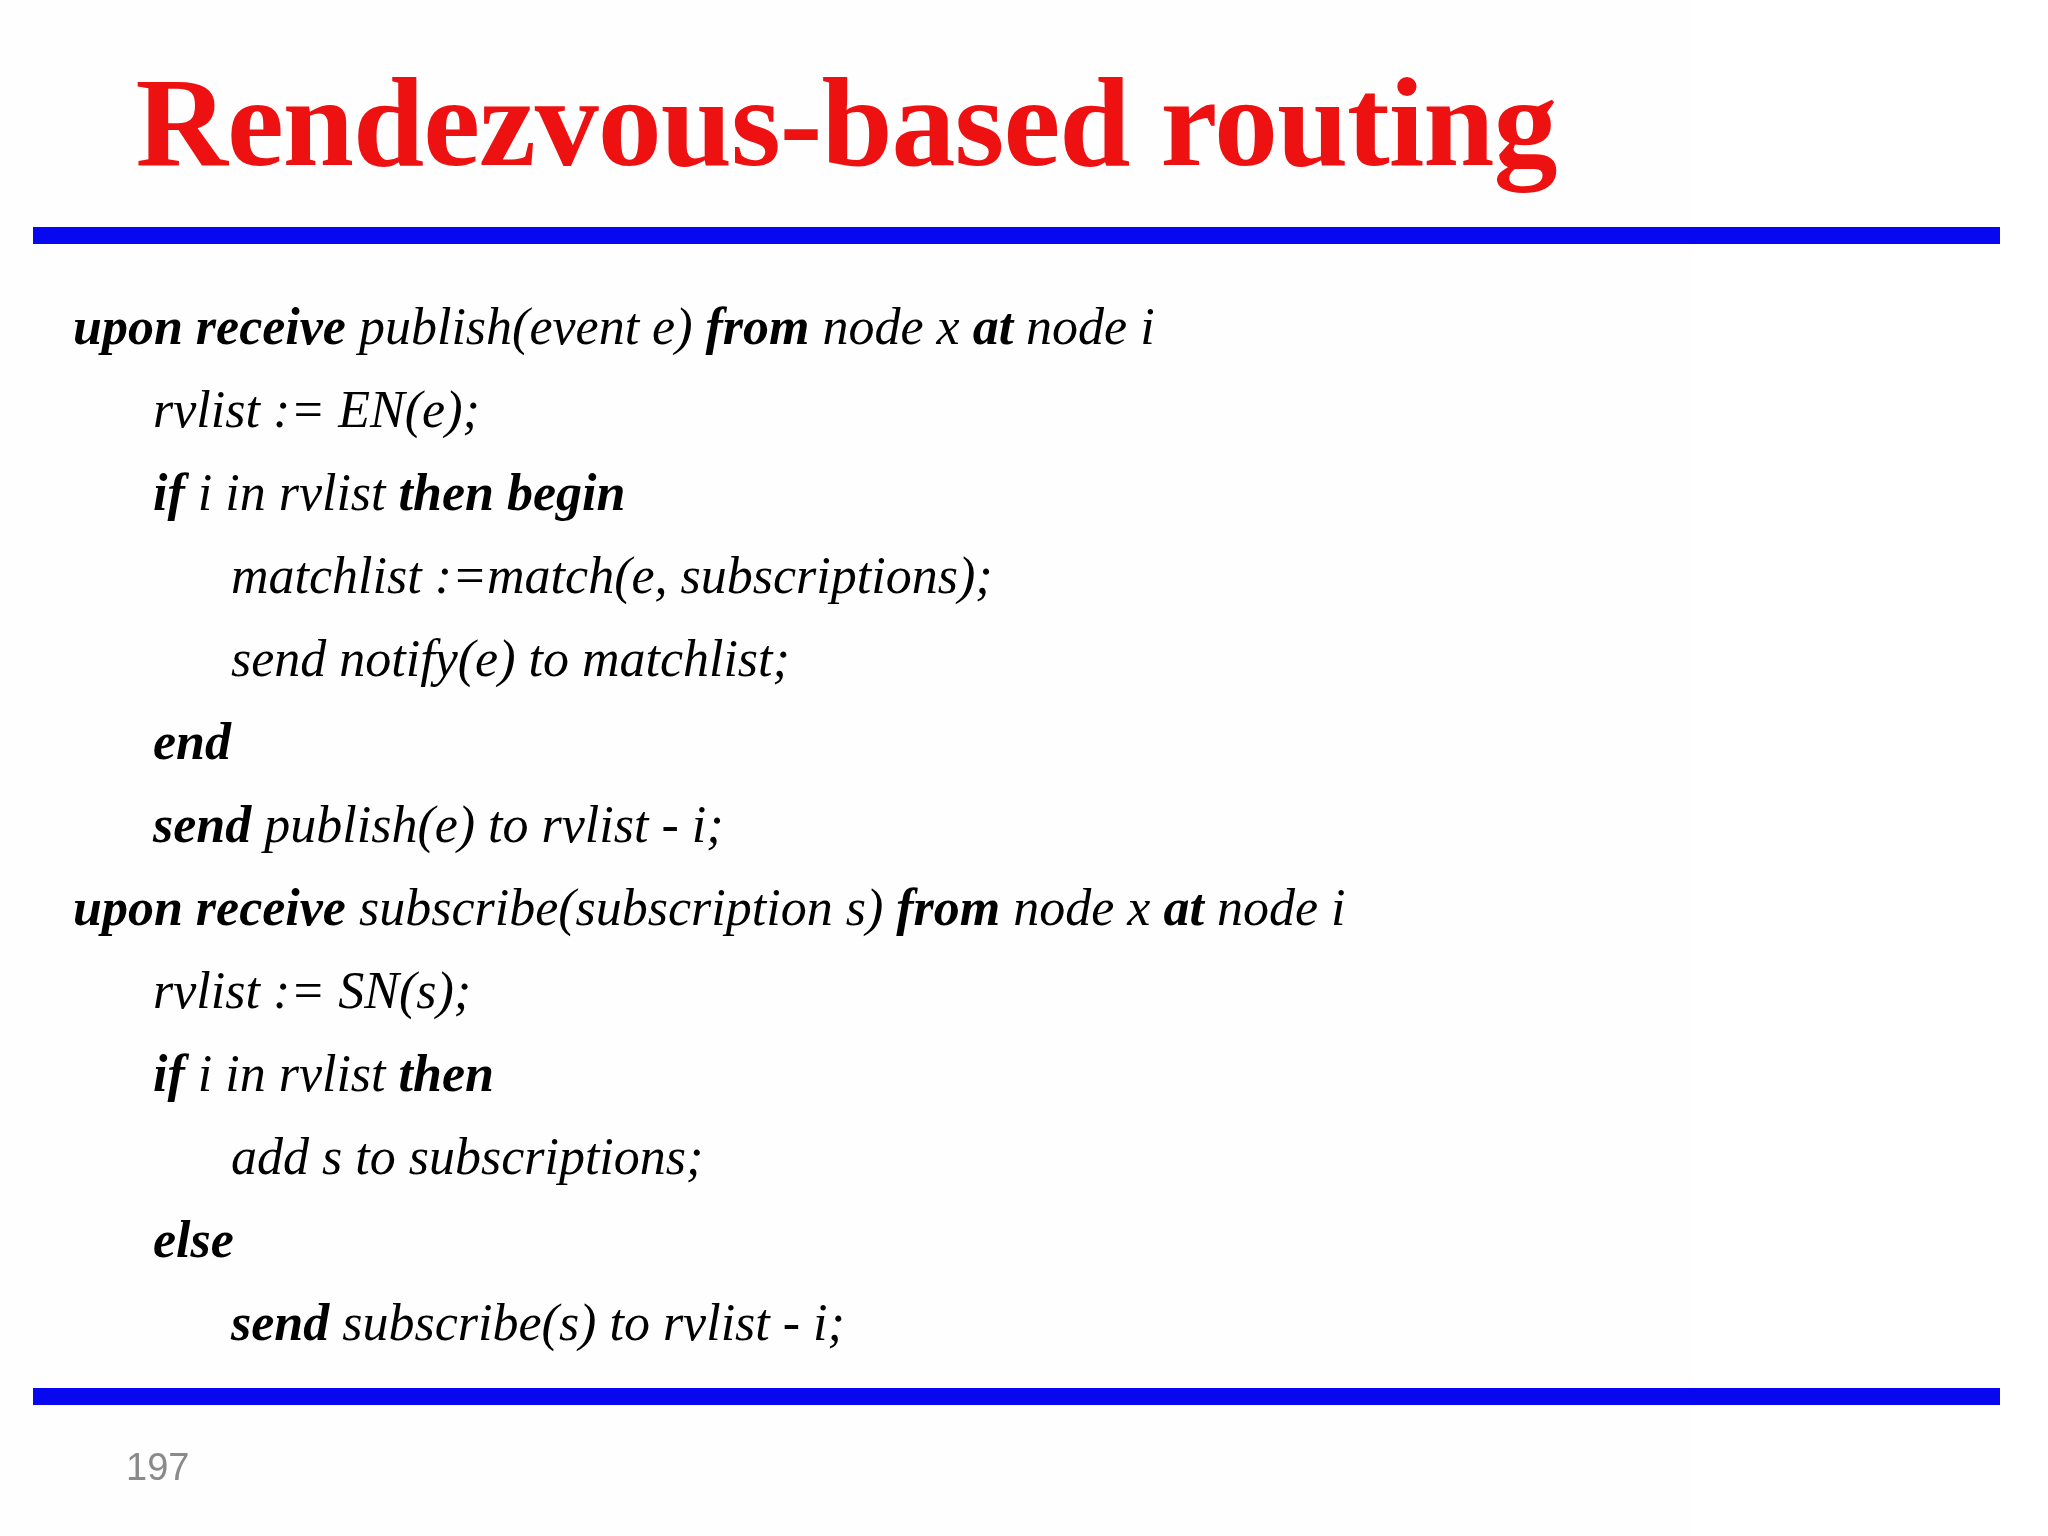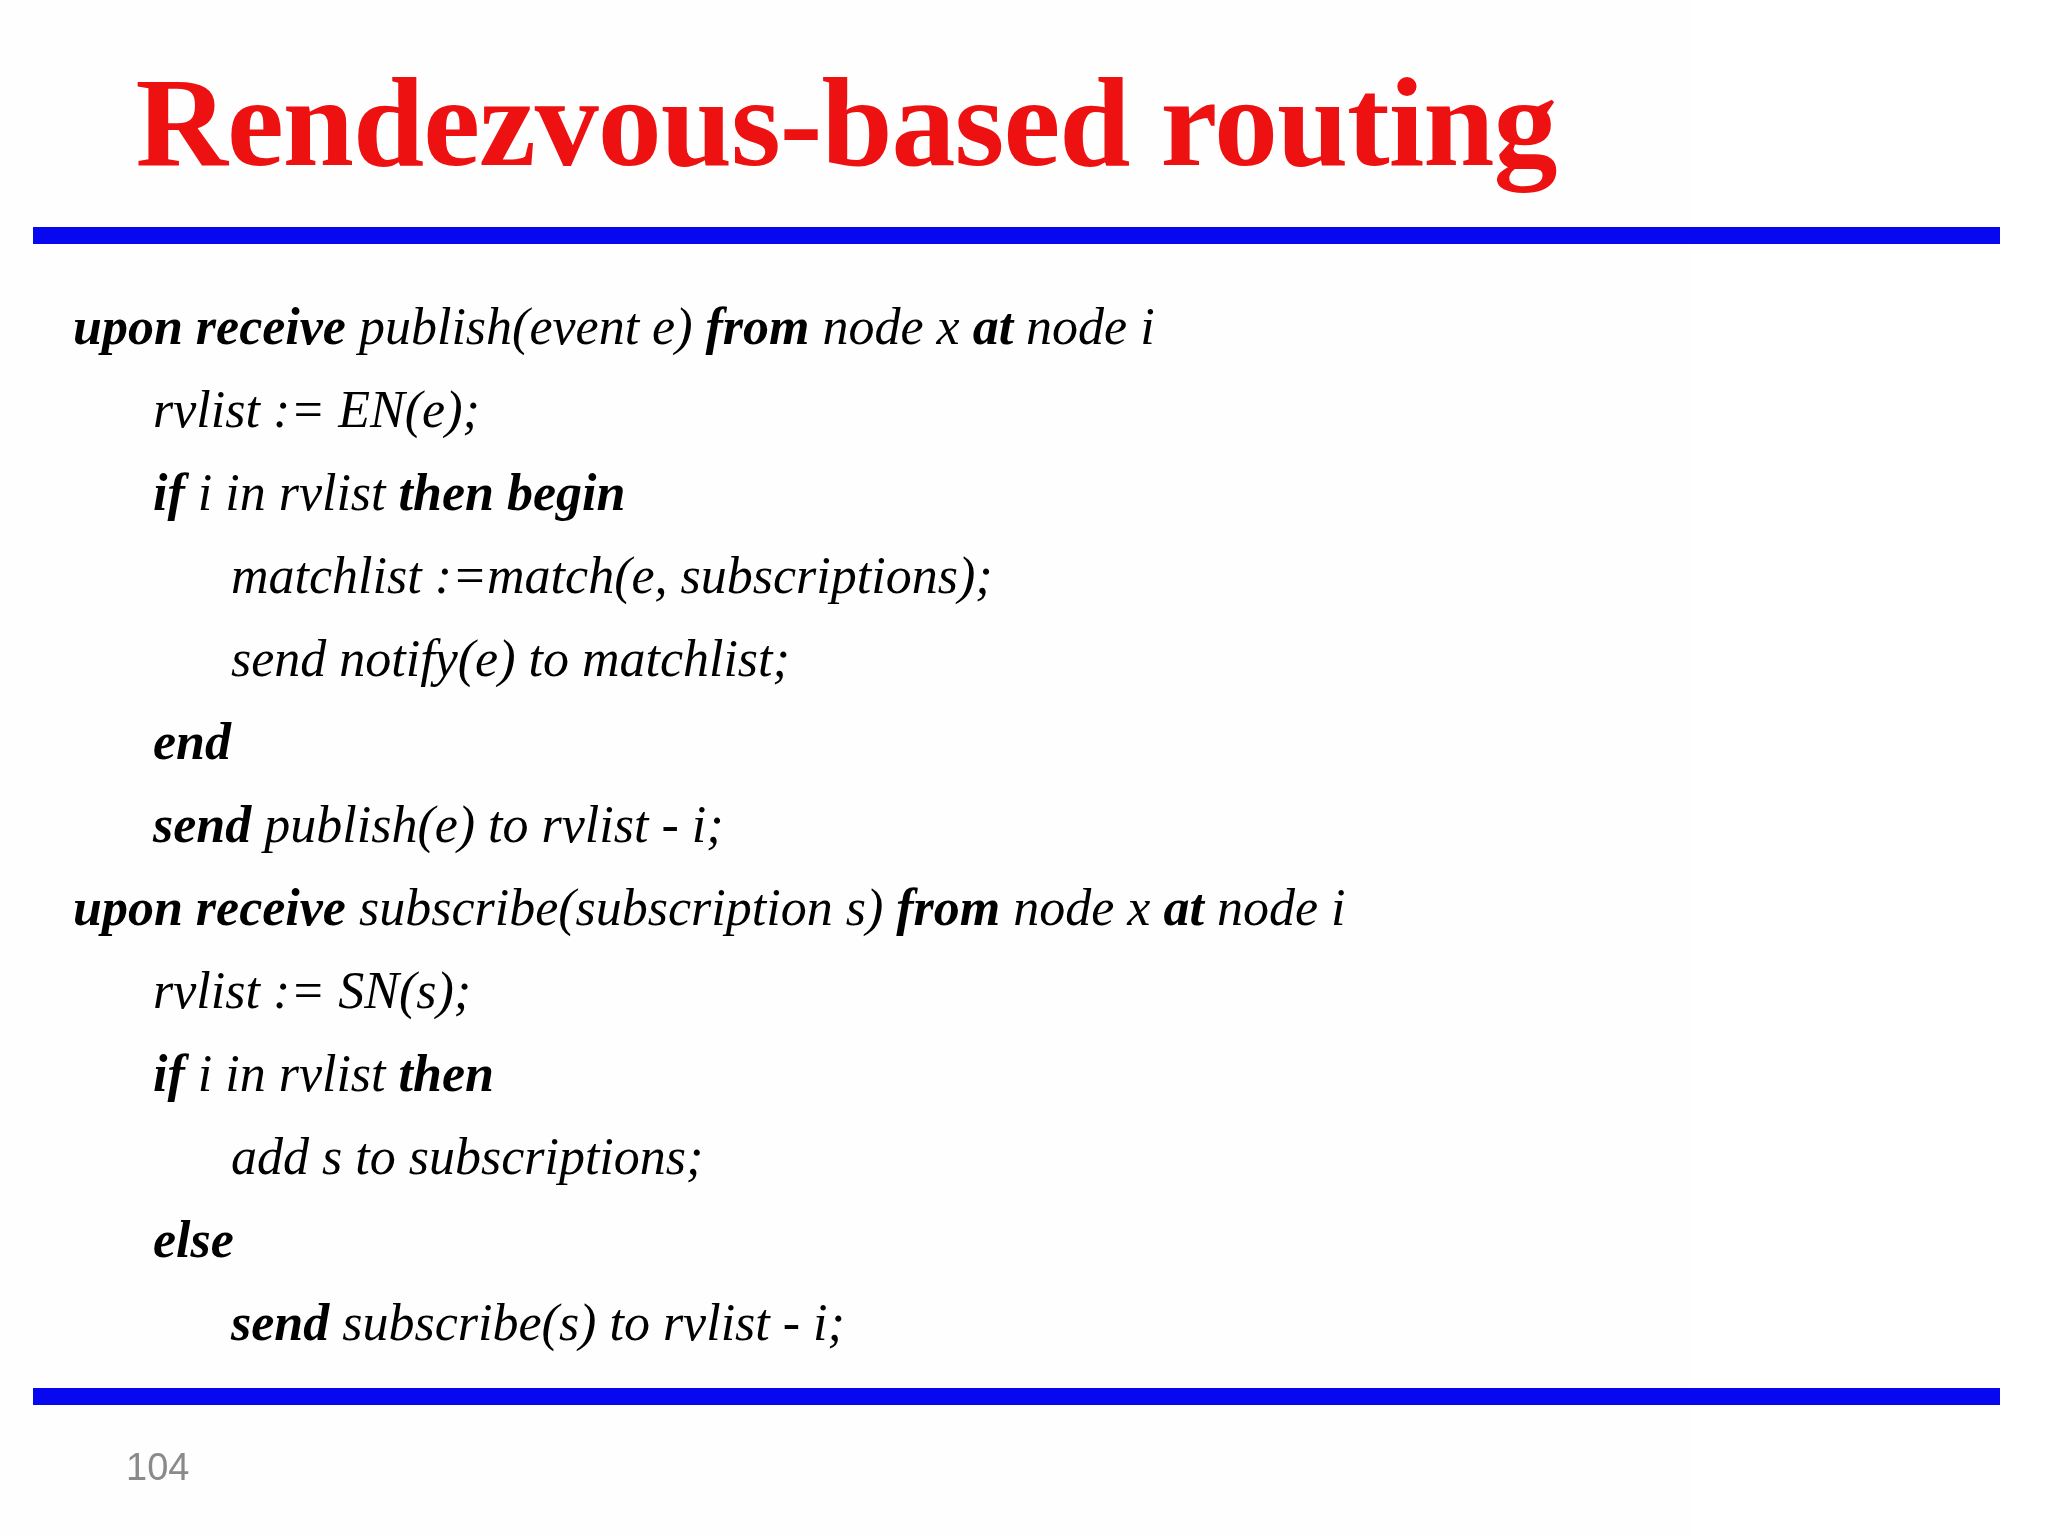--- a/index.html
+++ b/index.html
@@ -71,15 +71,15 @@
 <div class="slide">
 
   <div class="title">Rendezvous-based routing</div>
 
   <div class="rule rule-top"></div>
 
   <div class="code"><div class="code-line indent-0"><span class="seg-bold">upon receive </span><span class="seg">publish(event e) </span><span class="seg-bold">from </span><span class="seg">node x </span><span class="seg-bold">at </span><span class="seg">node i</span></div><div class="code-line indent-1"><span class="seg">rvlist := EN(e);</span></div><div class="code-line indent-1"><span class="seg-bold">if </span><span class="seg">i in rvlist </span><span class="seg-bold">then begin</span></div><div class="code-line indent-2"><span class="seg">matchlist :=match(e, subscriptions);</span></div><div class="code-line indent-2"><span class="seg">send notify(e) to matchlist;</span></div><div class="code-line indent-1"><span class="seg-bold">end</span></div><div class="code-line indent-1"><span class="seg-bold">send </span><span class="seg">publish(e) to rvlist - i;</span></div><div class="code-line indent-0"><span class="seg-bold">upon receive </span><span class="seg">subscribe(subscription s) </span><span class="seg-bold">from </span><span class="seg">node x </span><span class="seg-bold">at </span><span class="seg">node i</span></div><div class="code-line indent-1"><span class="seg">rvlist := SN(s);</span></div><div class="code-line indent-1"><span class="seg-bold">if </span><span class="seg">i in rvlist </span><span class="seg-bold">then</span></div><div class="code-line indent-2"><span class="seg">add s to subscriptions;</span></div><div class="code-line indent-1"><span class="seg-bold">else</span></div><div class="code-line indent-2"><span class="seg-bold">send </span><span class="seg">subscribe(s) to rvlist - i;</span></div></div>
 
   <div class="rule rule-bottom"></div>
 
-  <div class="page-number">104</div>
+  <div class="page-number">197</div>
 
 </div>
 
 </body></html>

